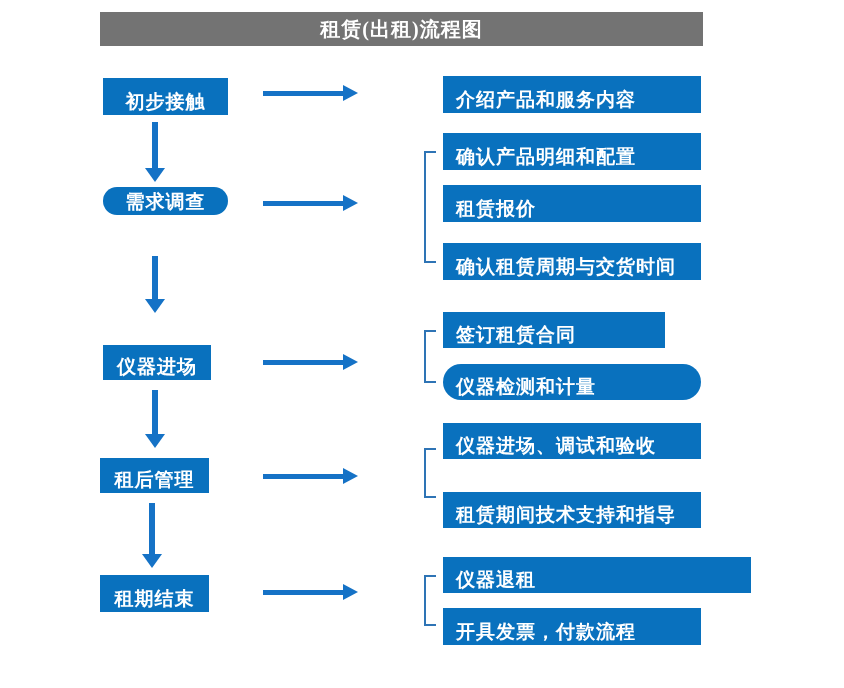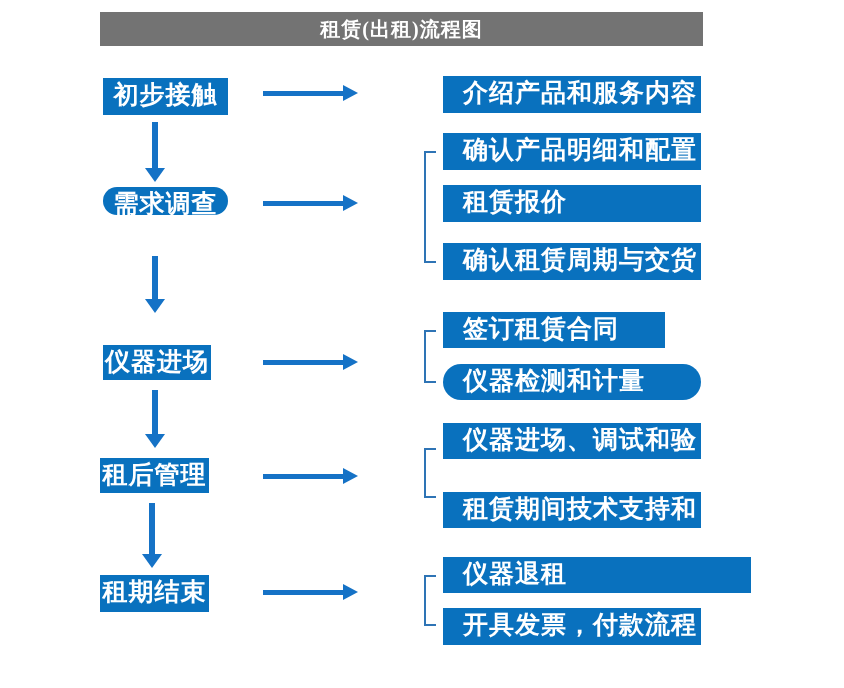--- a/index.html
+++ b/index.html
@@ -18,28 +18,28 @@
     color: #ffffff;
     font-size: 20px;
     font-weight: bold;
     display: flex; align-items: center; justify-content: center;
     letter-spacing: 1px;
   }
   .box {
     position: absolute;
     background: #0971BE;
     color: #ffffff;
-    font-size: 25px;
+    font-size: 19px;
     font-weight: bold;
-    display: flex; align-items: flex-start;
+    display: flex; align-items: flex-end;
     letter-spacing: 1px;
     box-sizing: border-box;
   }
   .box.left-step { justify-content: center; }
-  .box.right-out { justify-content: flex-start; padding-left: 20px; }
+  .box.right-out { justify-content: flex-start; padding-left: 13px; }
   .h-arrow {
     position: absolute;
     height: 16px;
     display: flex; align-items: center;
   }
   .h-arrow .shaft { height: 5px; background: #1572C6; flex: 1; }
   .h-arrow .head {
     width: 0; height: 0;
     border-left: 15px solid #1572C6;
     border-top: 8px solid transparent;

